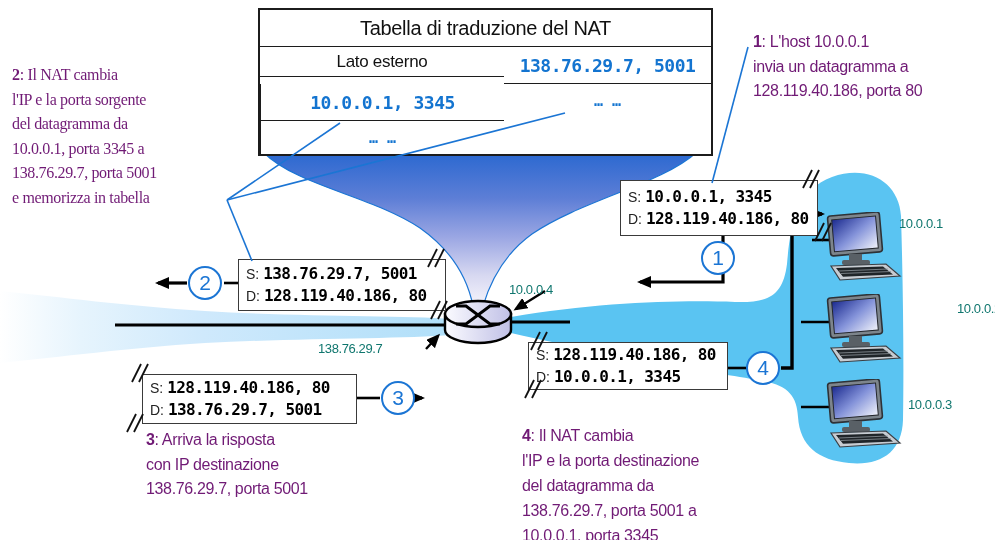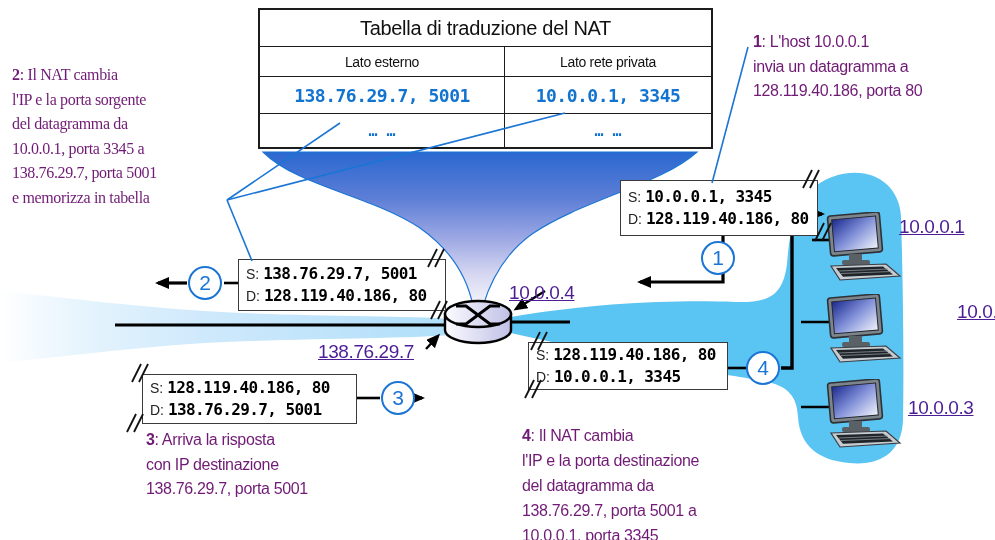--- a/index.html
+++ b/index.html
@@ -14,40 +14,40 @@
   .note b{font-weight:700;}
   .note-body{white-space:pre-line;}
 
   
   .nat-table{position:absolute;left:258px;top:8px;width:455px;z-index:3;background:#fff;
              border:2px solid #1c1c1c;box-sizing:border-box;}
   .tbl-title{height:36px;border-bottom:1.8px solid #1c1c1c;display:flex;align-items:center;
              justify-content:center;font-size:20px;letter-spacing:-0.3px;}
   .tbl-grid{display:grid;grid-template-columns:244px 1fr;}
   .tbl-cell{display:flex;align-items:center;justify-content:center;box-sizing:border-box;}
-  .tbl-hdr{height:30px;border-bottom:1.8px solid #1c1c1c;font-size:14px;letter-spacing:-0.3px;}
+  .tbl-hdr{height:30px;border-bottom:1.8px solid #1c1c1c;font-size:17px;letter-spacing:-0.3px;}
   .tbl-val{height:37px;border-bottom:1.8px solid #1c1c1c;color:#1374d0;
            font-family:"DejaVu Sans Mono",monospace;font-weight:700;font-size:18px;letter-spacing:-0.5px;}
   .tbl-dots{height:33px;color:#1374d0;font-family:"DejaVu Sans Mono",monospace;font-weight:700;font-size:15px;}
   .col2{border-left:1.8px solid #1c1c1c;}
 
   
   .pktbox{position:absolute;z-index:3;background:#fff;border:1.7px solid #3a3a3a;box-sizing:border-box;
           padding:2px 6px 2px 7px;display:flex;flex-direction:column;justify-content:center;}
   .pktline{display:flex;align-items:baseline;white-space:nowrap;line-height:22px;}
   .plabel{font-size:14px;color:#222;margin-right:4px;}
   .pval{font-family:"DejaVu Sans Mono",monospace;font-weight:700;font-size:16px;letter-spacing:-0.6px;color:#000;}
 
   
   .stepcircle{position:absolute;z-index:4;width:34px;height:34px;border-radius:50%;
               border:2.2px solid #1b75d4;background:#fff;box-sizing:border-box;
               color:#1b75d4;font-size:21px;line-height:29px;text-align:center;}
 
   
-  .iplabel{position:absolute;z-index:3;font-size:19px;letter-spacing:-0.4px;color:#4c1d95;white-space:nowrap;text-decoration:underline;}
+  .iplabel{position:absolute;z-index:3;font-size:13px;letter-spacing:-0.4px;color:#0f766e;white-space:nowrap;}
 </style>
 </head>
 <body>
 
 <div id="canvas">
 
   <svg id="base-svg" width="995" height="540" viewBox="0 0 995 540">
     <defs>
       <linearGradient id="funnelGrad" x1="0" y1="0" x2="0" y2="1">
         <stop offset="0" stop-color="#2a68d0"></stop>
@@ -139,21 +139,20 @@
 
     <use href="#pc" x="822" y="212" width="84" height="70"></use>
     <use href="#pc" x="822" y="294" width="84" height="70"></use>
     <use href="#pc" x="822" y="379" width="84" height="70"></use>
   </svg>
 
   <div class="nat-table">
     <div class="tbl-title">Tabella di traduzione del NAT</div>
     <div class="tbl-grid">
       <div class="tbl-cell tbl-hdr">Lato esterno</div>
-      <div class="tbl-cell tbl-hdr col2">Lato rete privata</div>
       <div class="tbl-cell tbl-val">138.76.29.7, 5001</div>
       <div class="tbl-cell tbl-val col2">10.0.0.1, 3345</div>
       <div class="tbl-cell tbl-dots">… …</div>
       <div class="tbl-cell tbl-dots col2">… …</div>
     </div>
   </div>
 
   <div class="note" style="left:12px;top:63px;width:252px;font-family:Liberation Serif, serif;">
     <b>2</b><span class="note-body">: Il NAT cambia
 l'IP e la porta sorgente

